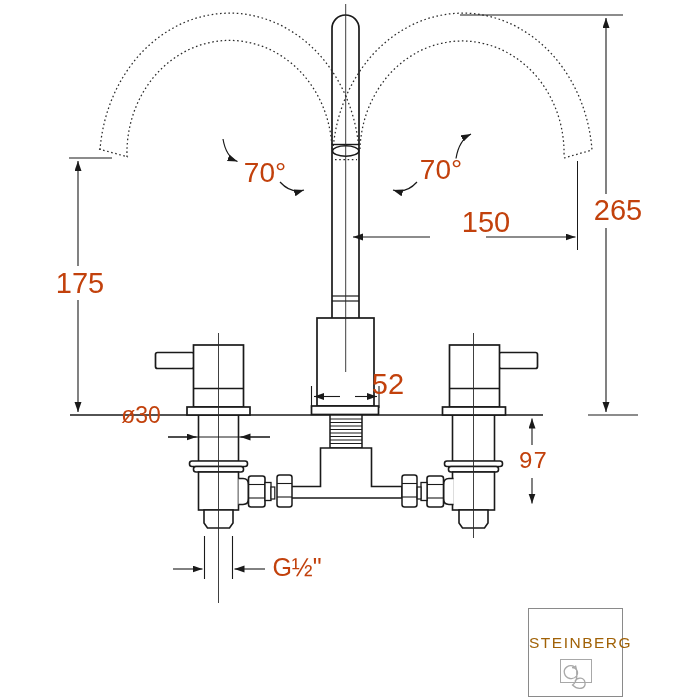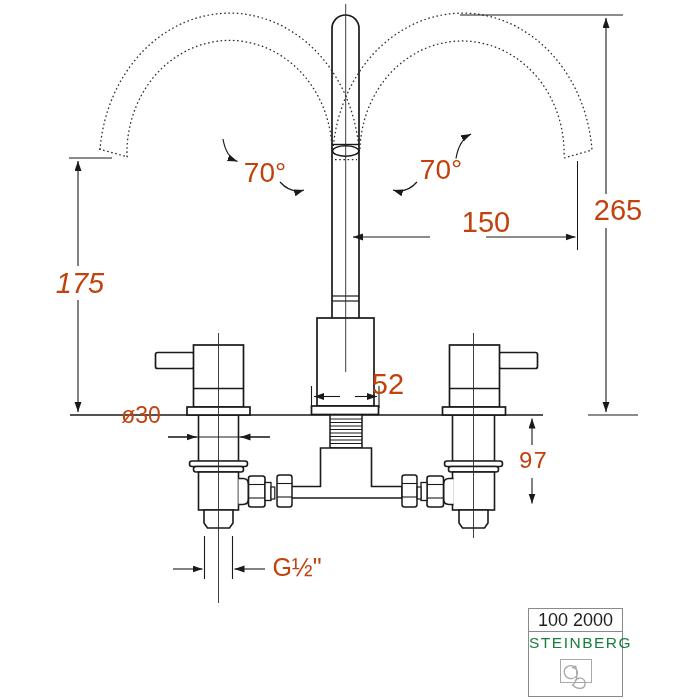--- a/index.html
+++ b/index.html
@@ -12,21 +12,21 @@
   .dim-angle{font-size:28px;}
   .dim-small{font-size:23px;}
   .dim-97{font-size:24px;font-family:Liberation Mono, monospace;}
   .dim-thread{font-size:25px;}
   #logo-box{position:absolute;left:528px;top:608px;width:95px;height:89px;
             border:1.5px solid #8a8a8a;background:#ffffff;box-sizing:border-box;}
   #logo-model{position:absolute;left:0;top:0;width:100%;height:22px;
               border-bottom:1.4px solid #8a8a8a;display:flex;align-items:center;
               justify-content:center;font-size:18px;color:#1f1f1f;}
   #logo-brand{position:absolute;left:0;top:25px;width:100%;text-align:left;
-              font-size:15.5px;letter-spacing:1.5px;color:#15803d;}
+              font-size:15.5px;letter-spacing:1.5px;color:#a16207;}
   #logo-square{position:absolute;left:31px;top:50px;width:30px;height:22px;
                border:1.2px solid #a8a8a8;}
   #logo-swirl-svg{position:absolute;left:28px;top:48px;}
 </style>
 </head>
 <body>
 
 <div id="stage">
 
   <svg width="700" height="700" viewBox="0 0 700 700">
@@ -166,32 +166,31 @@
       <line x1="173" y1="569" x2="202.5" y2="569" marker-end="url(#arr)"></line>
       <line x1="265" y1="569" x2="234.5" y2="569" marker-end="url(#arr)"></line>
 
       <path d="M223,139 Q226,157 237.5,161.5" stroke-width="1.2" marker-end="url(#arr)"></path>
       <path d="M280,182 Q291,194 304,190" stroke-width="1.2" marker-end="url(#arr)"></path>
       <path d="M456,158.5 Q459,140 471,134" stroke-width="1.2" marker-end="url(#arr)"></path>
       <path d="M417,182 Q406,194 393,190" stroke-width="1.2" marker-end="url(#arr)"></path>
     </g>
   </svg>
 
-  <div class="lbl dim-big" style="left:80px;top:283px;font-style:italic;">175</div>
+  <div class="lbl dim-big" style="left:80px;top:283px;">175</div>
   <div class="lbl dim-big" style="left:618px;top:210px;">265</div>
   <div class="lbl dim-big" style="left:458px;top:222px;margin-left:28px;">150</div>
   <div class="lbl dim-big" style="left:348px;top:384px;margin-left:40px;">52</div>
   <div class="lbl dim-angle" style="left:265px;top:173px;">70°</div>
   <div class="lbl dim-angle" style="left:441px;top:170px;">70°</div>
   <div class="lbl dim-small" style="left:141px;top:415px;">ø30</div>
   <div class="lbl dim-97" style="left:533px;top:462px;">97</div>
   <div class="lbl dim-thread" style="left:297px;top:567px;">G½"</div>
 
   <div id="logo-box">
-    <div id="logo-model">100 2000</div>
     <div id="logo-brand">STEINBERG</div>
     <div id="logo-square"></div>
     <svg id="logo-swirl-svg" width="44" height="40" viewBox="0 0 44 40">
       <path d="M18,10 c -6,-3.5 -12,1 -10.5,6.5 c 1.5,5.5 9,7 12,2.5 c 2.5,-4 0,-8.5 -4.5,-8.5
                M18.5,8.5 c 2.5,7.5 2,16 -3,19.5 c 5.5,5.5 13.5,4 12.5,-2.5 c -1,-5.5 -7.5,-5.5 -10,-1.5" fill="none" stroke="#a8a8a8" stroke-width="1.3"></path>
     </svg>
   </div>
 
 </div>
 

